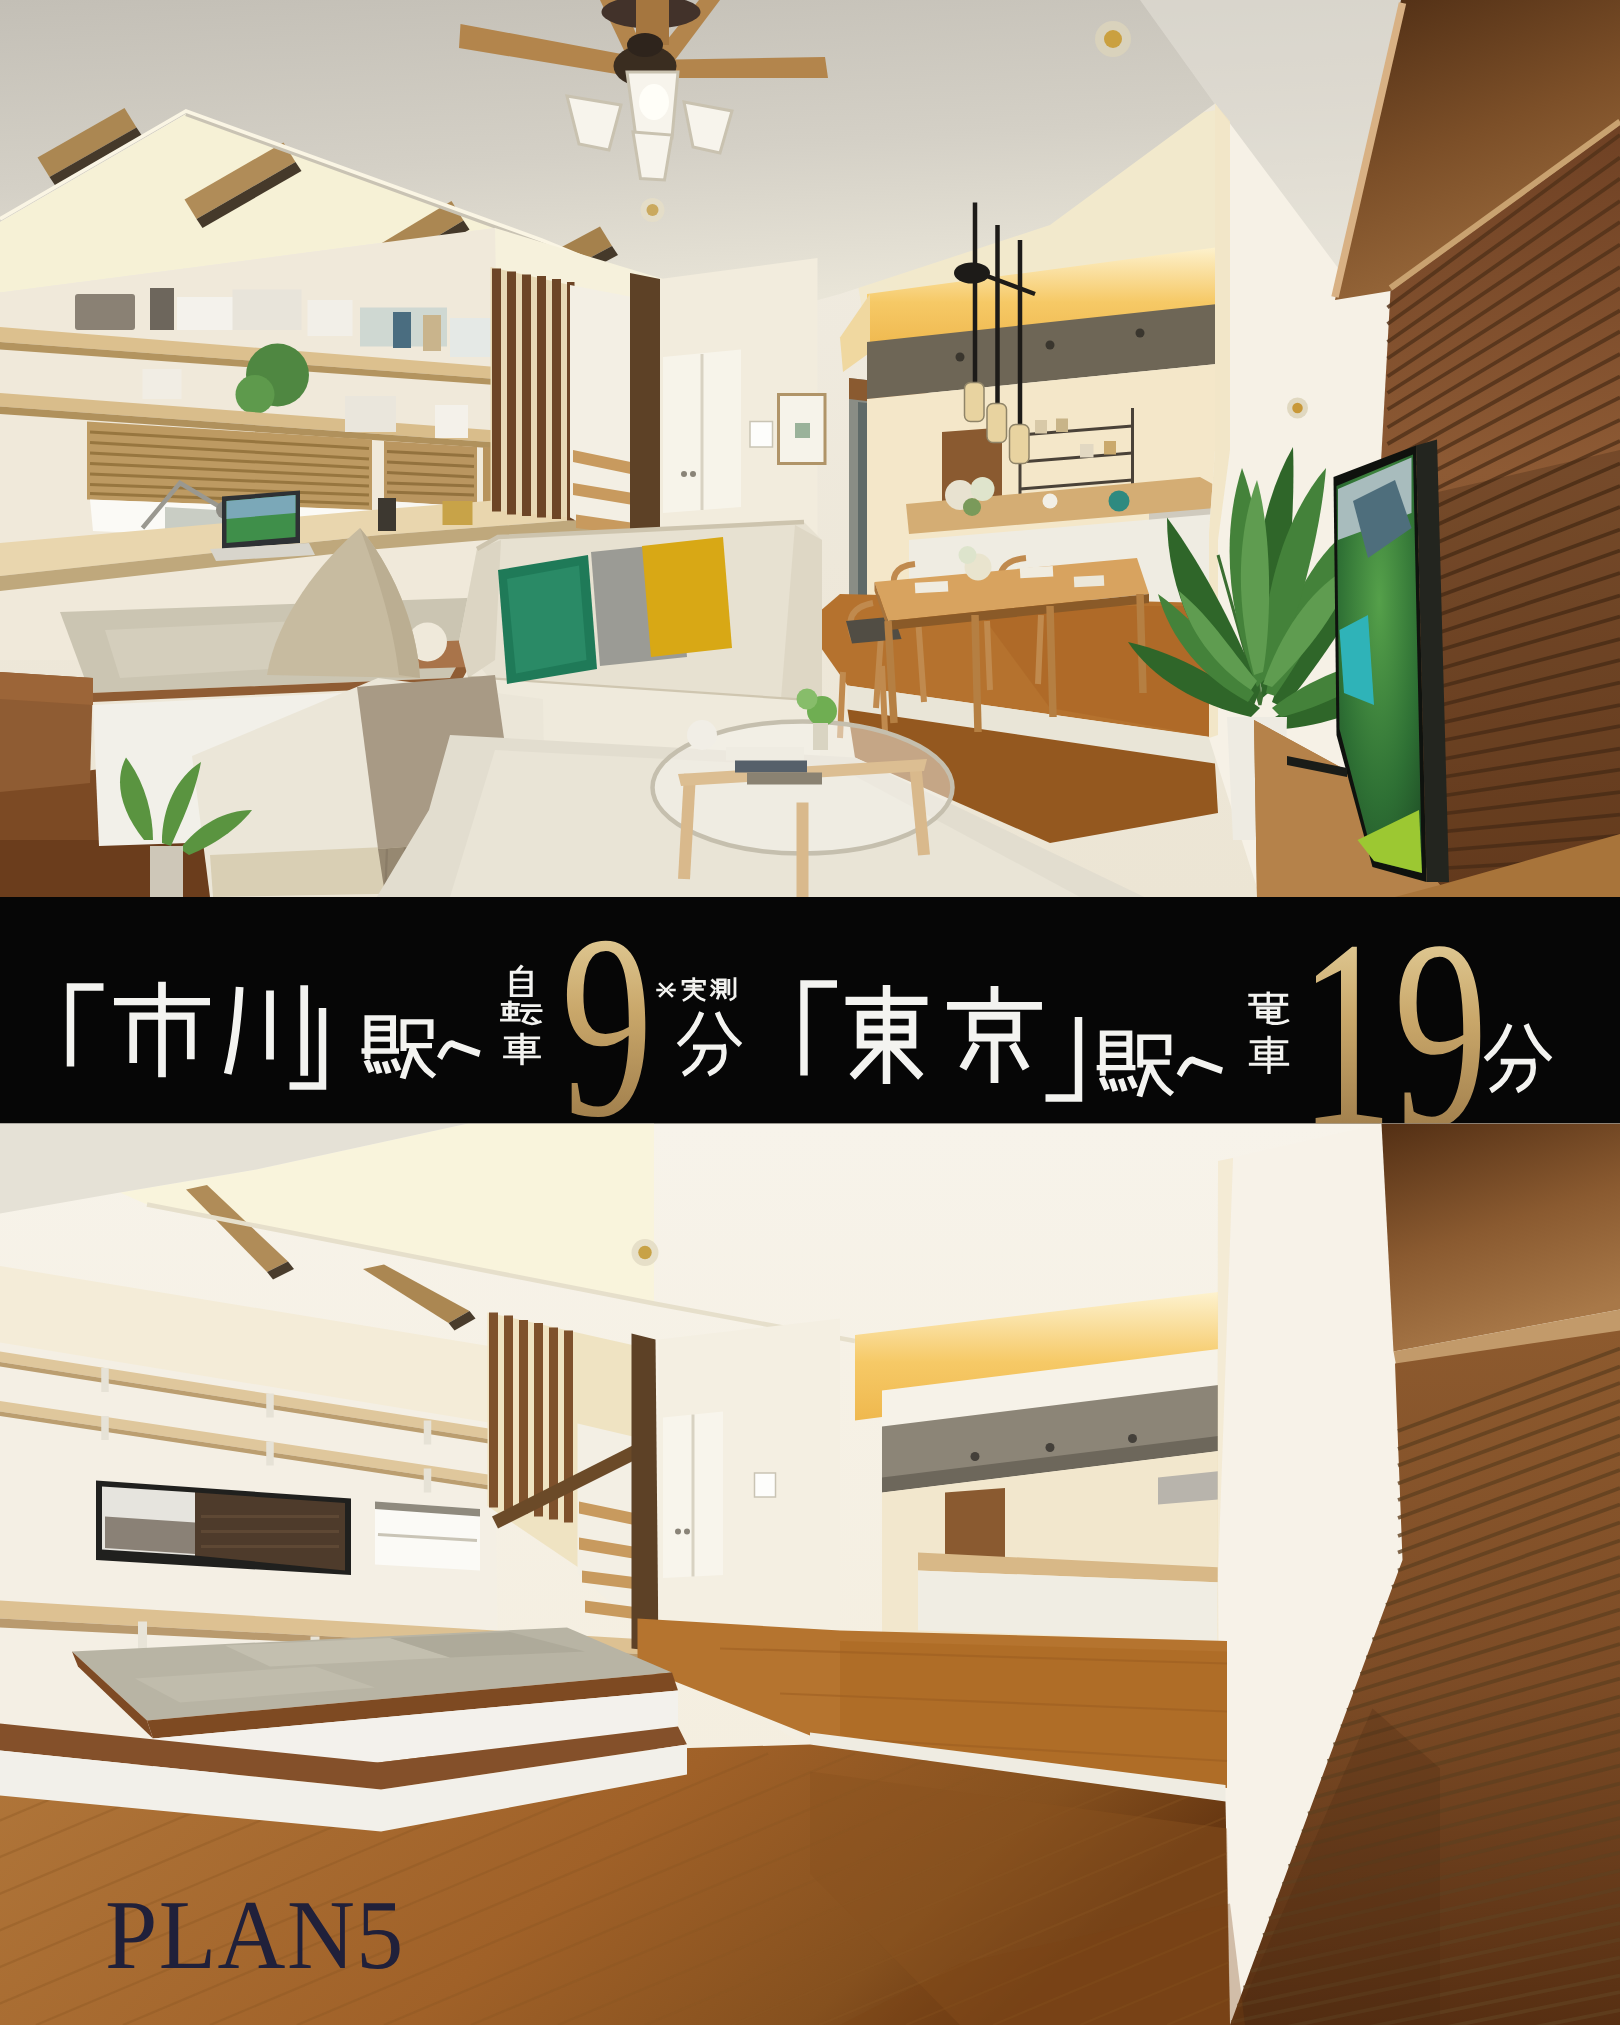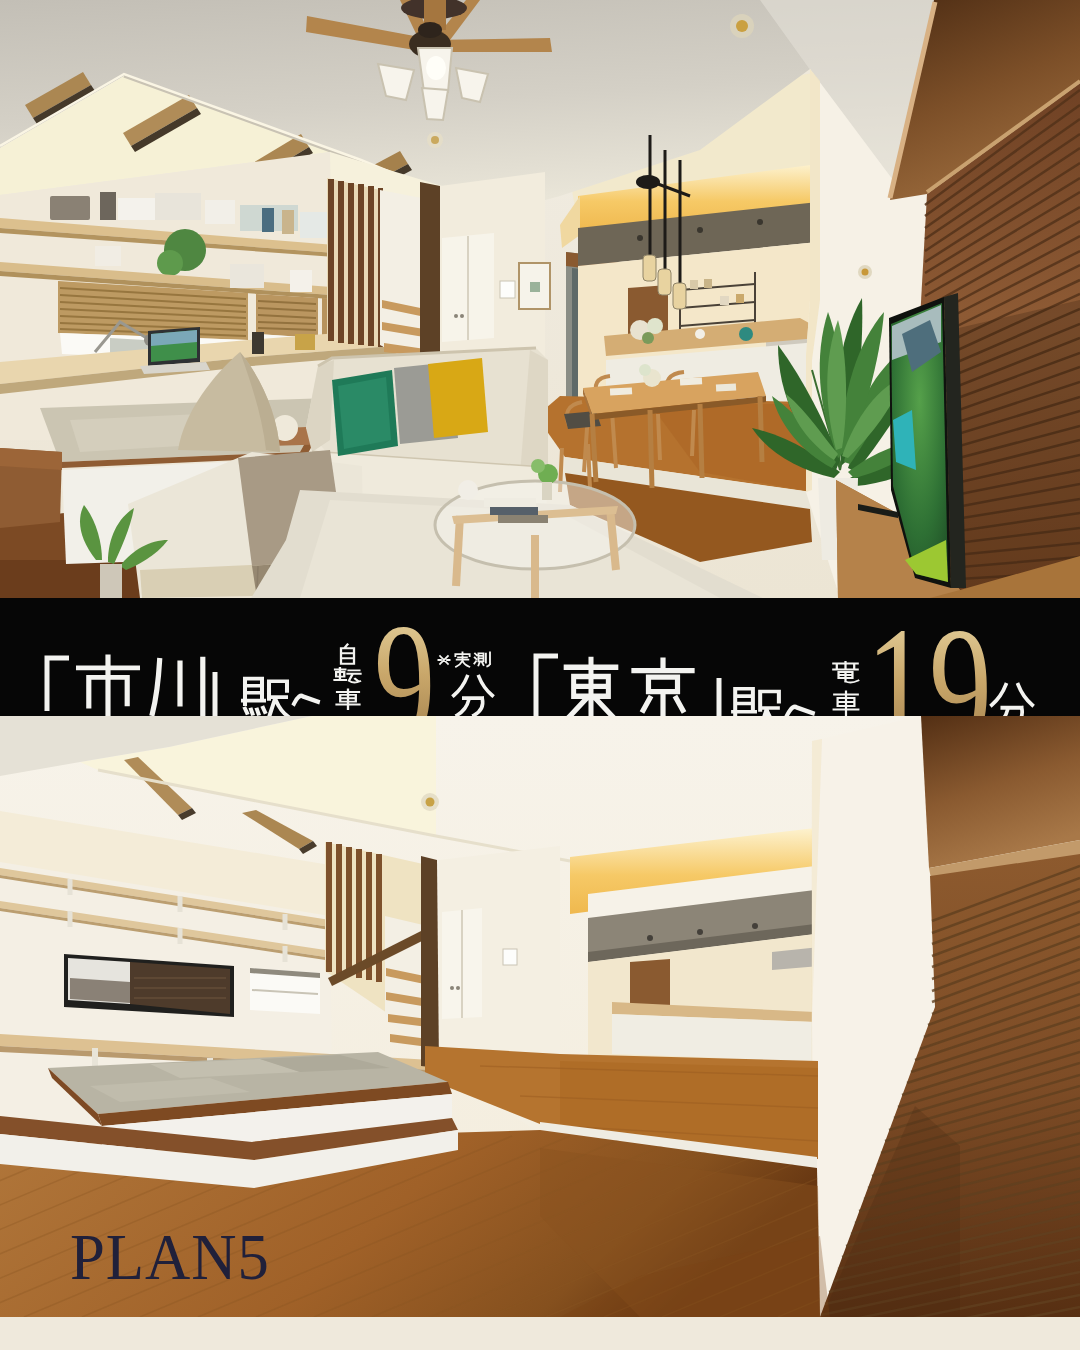--- a/index.html
+++ b/index.html
@@ -466,21 +466,21 @@
 
 <g transform="translate(866,152) scale(0.70,1)">
           <text x="0" y="0" font-family="Liberation Serif" font-size="180" fill="url(#gold)">19</text>
         </g>
 <g transform="translate(990,84) scale(0.440,0.460)">
           <path d="M36,6 C28,26 16,40 4,50 M64,6 C72,26 84,40 96,50 M28,56 H72 M72,56 C76,74 68,88 52,96 M40,60 C36,76 26,88 12,96" stroke="#f3f3f0" stroke-width="8.44" fill="none" stroke-linecap="square"></path>
         </g>
 </svg>
 </div>
 
-<div class="abs" style="left:0;top:716px;width:1080px;height:601px;">
+<div class="abs" style="left:0;top:749px;width:1080px;height:601px;">
 <svg width="1080" height="601" viewBox="0 0 1080 601">
 <defs>
 <linearGradient id="ceil2" x1="0" y1="0" x2="0" y2="1">
 <stop offset="0" stop-color="#f7f3ea"></stop>
             <stop offset="1" stop-color="#f3ecdb"></stop>
 </linearGradient>
 <linearGradient id="wood2" x1="0" y1="0" x2="0" y2="1">
 <stop offset="0" stop-color="#8d5a2e"></stop>
             <stop offset="0.5" stop-color="#7d4c26"></stop>
             <stop offset="1" stop-color="#572f12"></stop>

